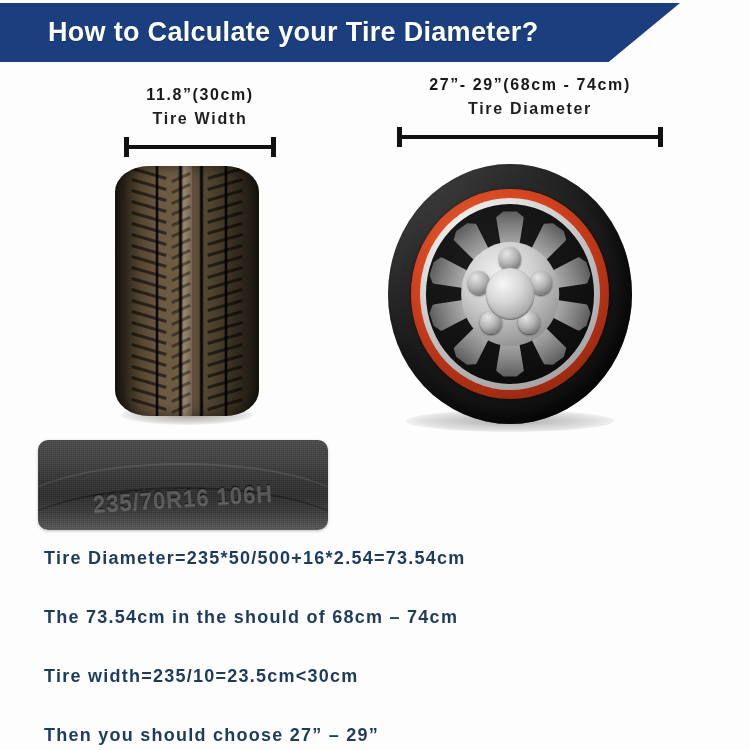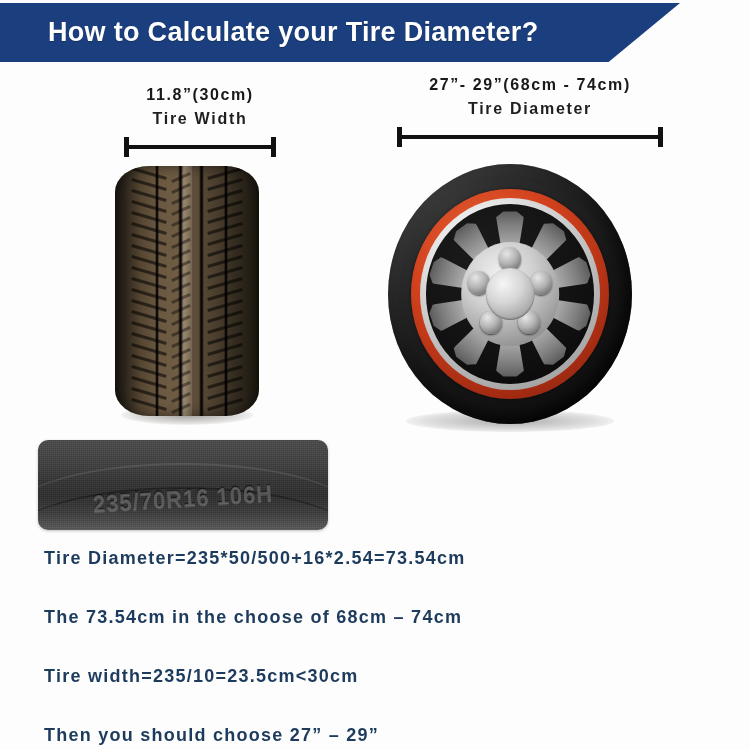--- a/index.html
+++ b/index.html
@@ -468,18 +468,18 @@
   <div class="sidewall">
     <div class="sidewall-texture"></div>
     <div class="sidewall-arc"></div>
     <div class="sidewall-arc2"></div>
     <div class="sidewall-code">235/70R16  106H</div>
   </div>
 
 
   <div class="formula-list">
     <div class="formula-line">Tire Diameter=235*50/500+16*2.54=73.54cm</div>
-    <div class="formula-line">The 73.54cm in the choose of 68cm – 74cm</div>
+    <div class="formula-line">The 73.54cm in the should of 68cm – 74cm</div>
     <div class="formula-line">Tire width=235/10=23.5cm&lt;30cm</div>
     <div class="formula-line">Then you should choose 27” – 29”</div>
   </div>
 
 </div>
 
 </body></html>

